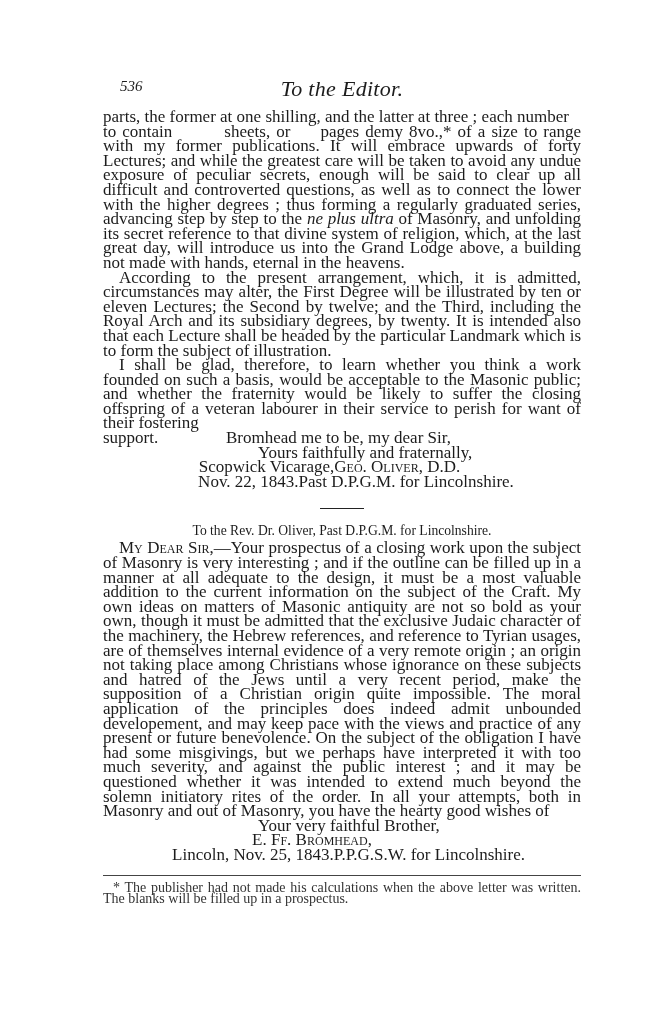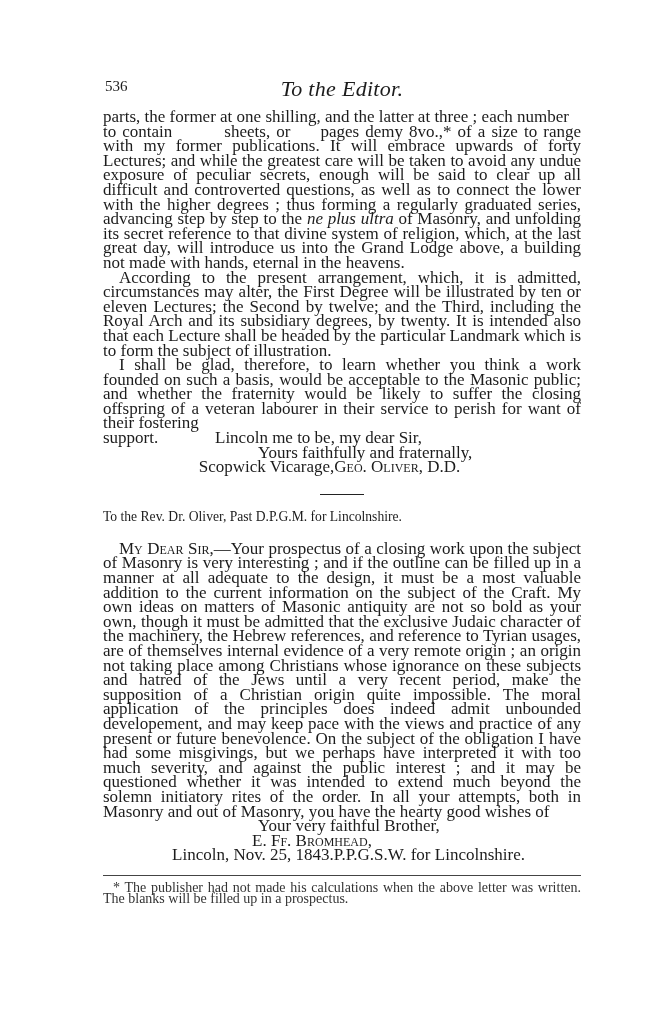--- a/index.html
+++ b/index.html
@@ -1,37 +1,37 @@
 <!DOCTYPE html>
 <html><head>
 <meta charset="utf-8">
 <style>
   html, body { margin: 0; padding: 0; background: #ffffff; }
   body { width: 671px; height: 1011px; position: relative; overflow: hidden;
          font-family: "Liberation Serif", "DejaVu Serif", serif; color: #1c1c1c; }
   .page { position: absolute; left: 103px; top: 78px; width: 478px; }
   .running-head { position: relative; height: 22px; font-size: 15px; }
-  .page-number { position: absolute; left: 2px; top: 0; }
+  .page-number { position: absolute; left: 17px; top: 0; font-style: italic; }
   .running-title { position: absolute; left: 0; right: 0; text-align: center; font-style: italic; font-size: 22px; top: -2px; letter-spacing: 0.3px; }
   .body-text { margin-top: 10px; font-size: 17px; line-height: 14.6px; text-align: justify; }
   .body-text p { margin: 0; }
   .indent { text-indent: 16px; }
   .gap { display: inline-block; width: 52px; }
   .gap2 { display: inline-block; width: 30px; }
-  .close-line { display: flex; }
+  .close-line { display: flex; gap: 11px; }
   .close-line .left { width: 112px; }
   .centered-line { padding-left: 155px; }
   .sig-row { display: flex; justify-content: center; }
   .sig-row .l { padding-left: 15px; }
   .sig-row .l2 { padding-left: 30px; }
   .sig-row .r { padding-right: 2px; }
   .sig-row .r-name { padding-right: 40px; font-family: Liberation Serif, serif; }
   .smallcaps { font-variant: small-caps; }
   .rule-short { width: 44px; height: 0; border-top: 1.5px solid #222; margin: 19px auto 14px auto; }
-  .address { font-size: 13.6px; margin-bottom: 17px; }
+  .address { text-align: center; font-size: 13.6px; margin-bottom: 2px; }
   .rule-full { border-top: 1px solid #444; margin-top: 12px; margin-bottom: 6px; }
   .footnote { font-size: 14px; line-height: 11px; text-align: justify; color: #333; }
   .footnote .indent { text-indent: 10px; }
   i { font-style: italic; }
 </style>
 </head>
 <body>
 
 <div class="page">
   <div class="running-head">
@@ -42,26 +42,30 @@
   <div class="body-text">
     <p>
       <span>parts, the former at one shilling, and the latter at three ; each number</span><br>
       <span>to contain</span><span class="gap"></span><span>sheets, or</span><span class="gap2"></span><span>pages demy 8vo.,* of a size to range</span>
       <span>with my former publications. It will embrace upwards of forty Lectures; and while the greatest care will be taken to avoid any undue exposure of peculiar secrets, enough will be said to clear up all difficult and controverted questions, as well as to connect the lower with the higher degrees ; thus forming a regularly graduated series, advancing step by step to the </span><i>ne plus ultra</i><span> of Masonry, and unfolding its secret reference to that divine system of religion, which, at the last great day, will introduce us into the Grand Lodge above, a building not made with hands, eternal in the heavens.</span>
     </p>
     <p class="indent">According to the present arrangement, which, it is admitted, circumstances may alter, the First Degree will be illustrated by ten or eleven Lectures; the Second by twelve; and the Third, including the Royal Arch and its subsidiary degrees, by twenty. It is intended also that each Lecture shall be headed by the particular Landmark which is to form the subject of illustration.</p>
     <p class="indent">I shall be glad, therefore, to learn whether you think a work founded on such a basis, would be acceptable to the Masonic public; and whether the fraternity would be likely to suffer the closing offspring of a veteran labourer in their service to perish for want of their fostering</p>
     <div class="close-line">
       <span class="left">support.</span>
-      <span>Lincoln me to be, my dear Sir,</span>
+      <span>Bromhead me to be, my dear Sir,</span>
     </div>
     <div class="centered-line">Yours faithfully and fraternally,</div>
     <div class="sig-row">
       <span class="l">Scopwick Vicarage,</span>
       <span class="r-name smallcaps">Geo. Oliver, D.D.</span>
+    </div>
+    <div class="sig-row">
+      <span class="l2">Nov. 22, 1843.</span>
+      <span class="r">Past D.P.G.M. for Lincolnshire.</span>
     </div>
   </div>
 
   <div class="rule-short"></div>
 
   <div class="address">To the Rev. Dr. Oliver, Past D.P.G.M. for Lincolnshire.</div>
 
   <div class="body-text" style="margin-top:0">
     <p class="indent"><span class="smallcaps">My Dear Sir,</span><span>—Your prospectus of a closing work upon the subject of Masonry is very interesting ; and if the outline can be filled up in a manner at all adequate to the design, it must be a most valuable addition to the current information on the subject of the Craft. My own ideas on matters of Masonic antiquity are not so bold as your own, though it must be admitted that the exclusive Judaic character of the machinery, the Hebrew references, and reference to Tyrian usages, are of themselves internal evidence of a very remote origin ; an origin not taking place among Christians whose ignorance on these subjects and hatred of the Jews until a very recent period, make the supposition of a Christian origin quite impossible. The moral application of the principles does indeed admit unbounded developement, and may keep pace with the views and practice of any present or future benevolence. On the subject of the obligation I have had some misgivings, but we perhaps have interpreted it with too much severity, and against the public interest ; and it may be questioned whether it was intended to extend much beyond the solemn initiatory rites of the order. In all your attempts, both in Masonry and out of Masonry, you have the hearty good wishes of</span></p>
     <div class="centered-line">Your very faithful Brother,</div>

